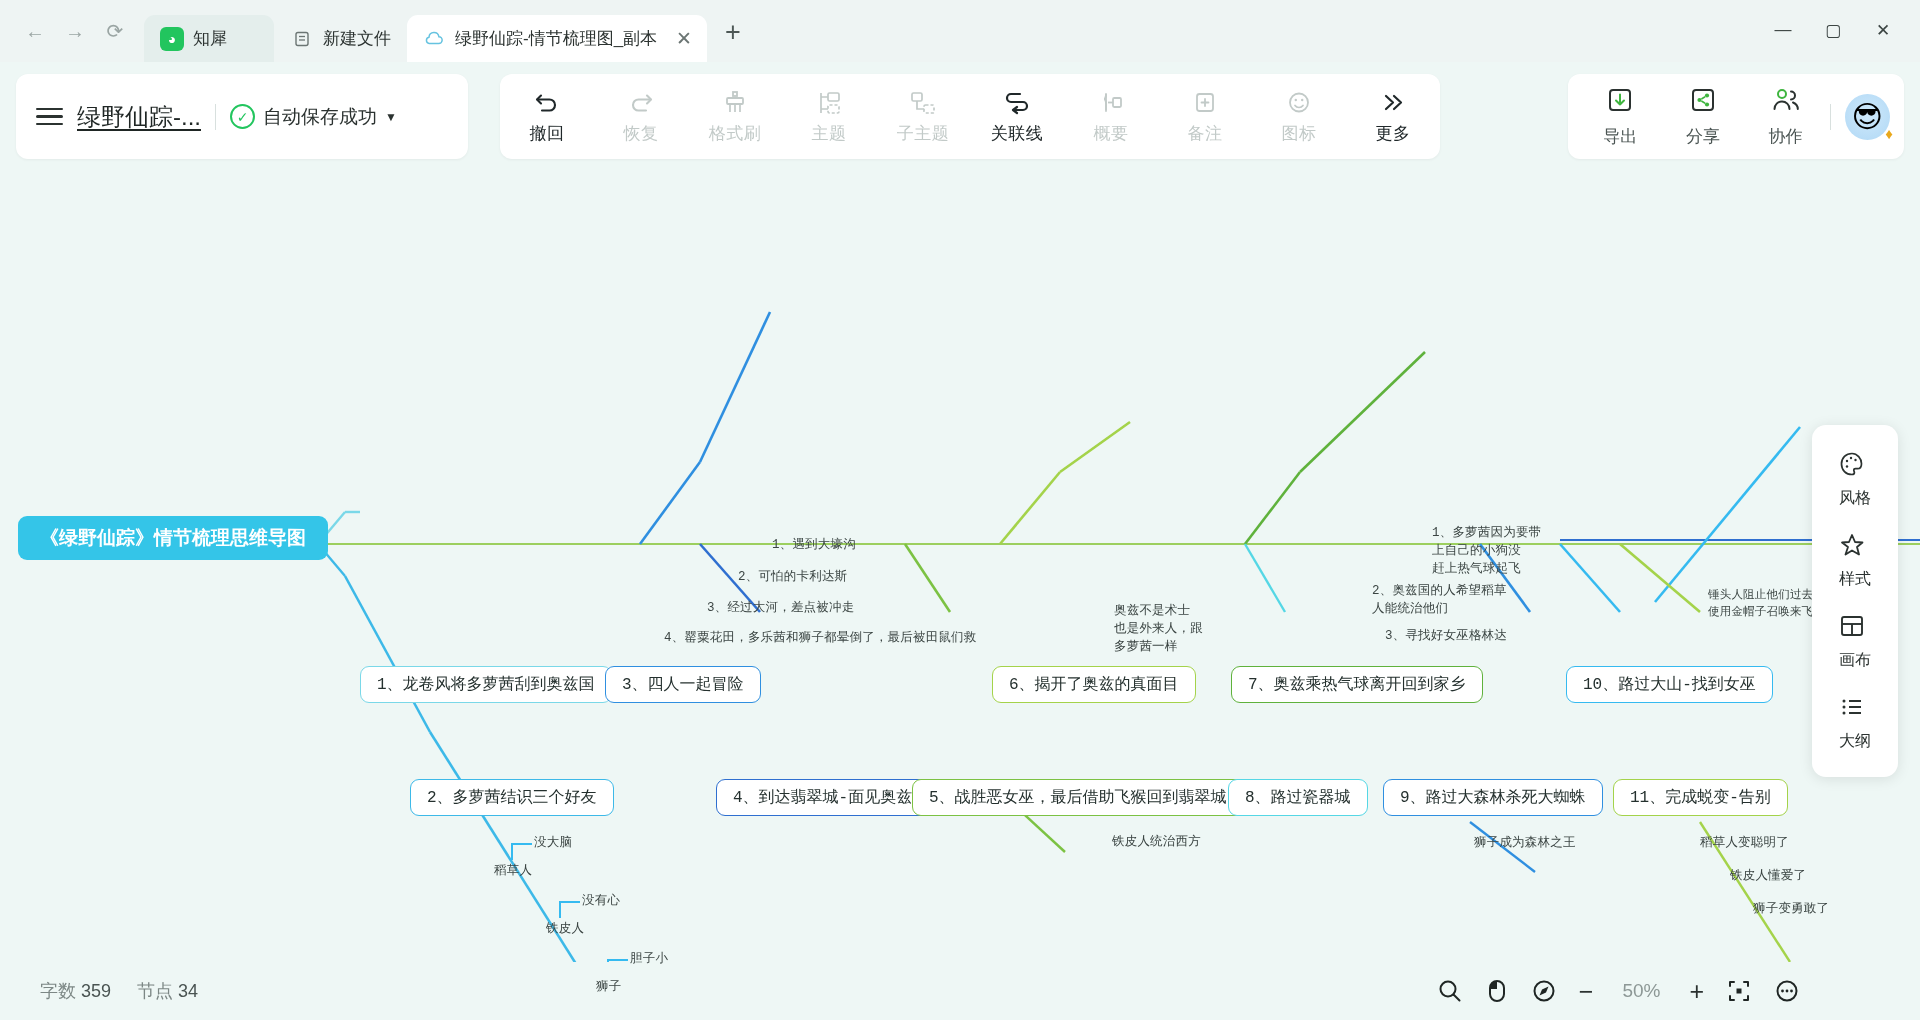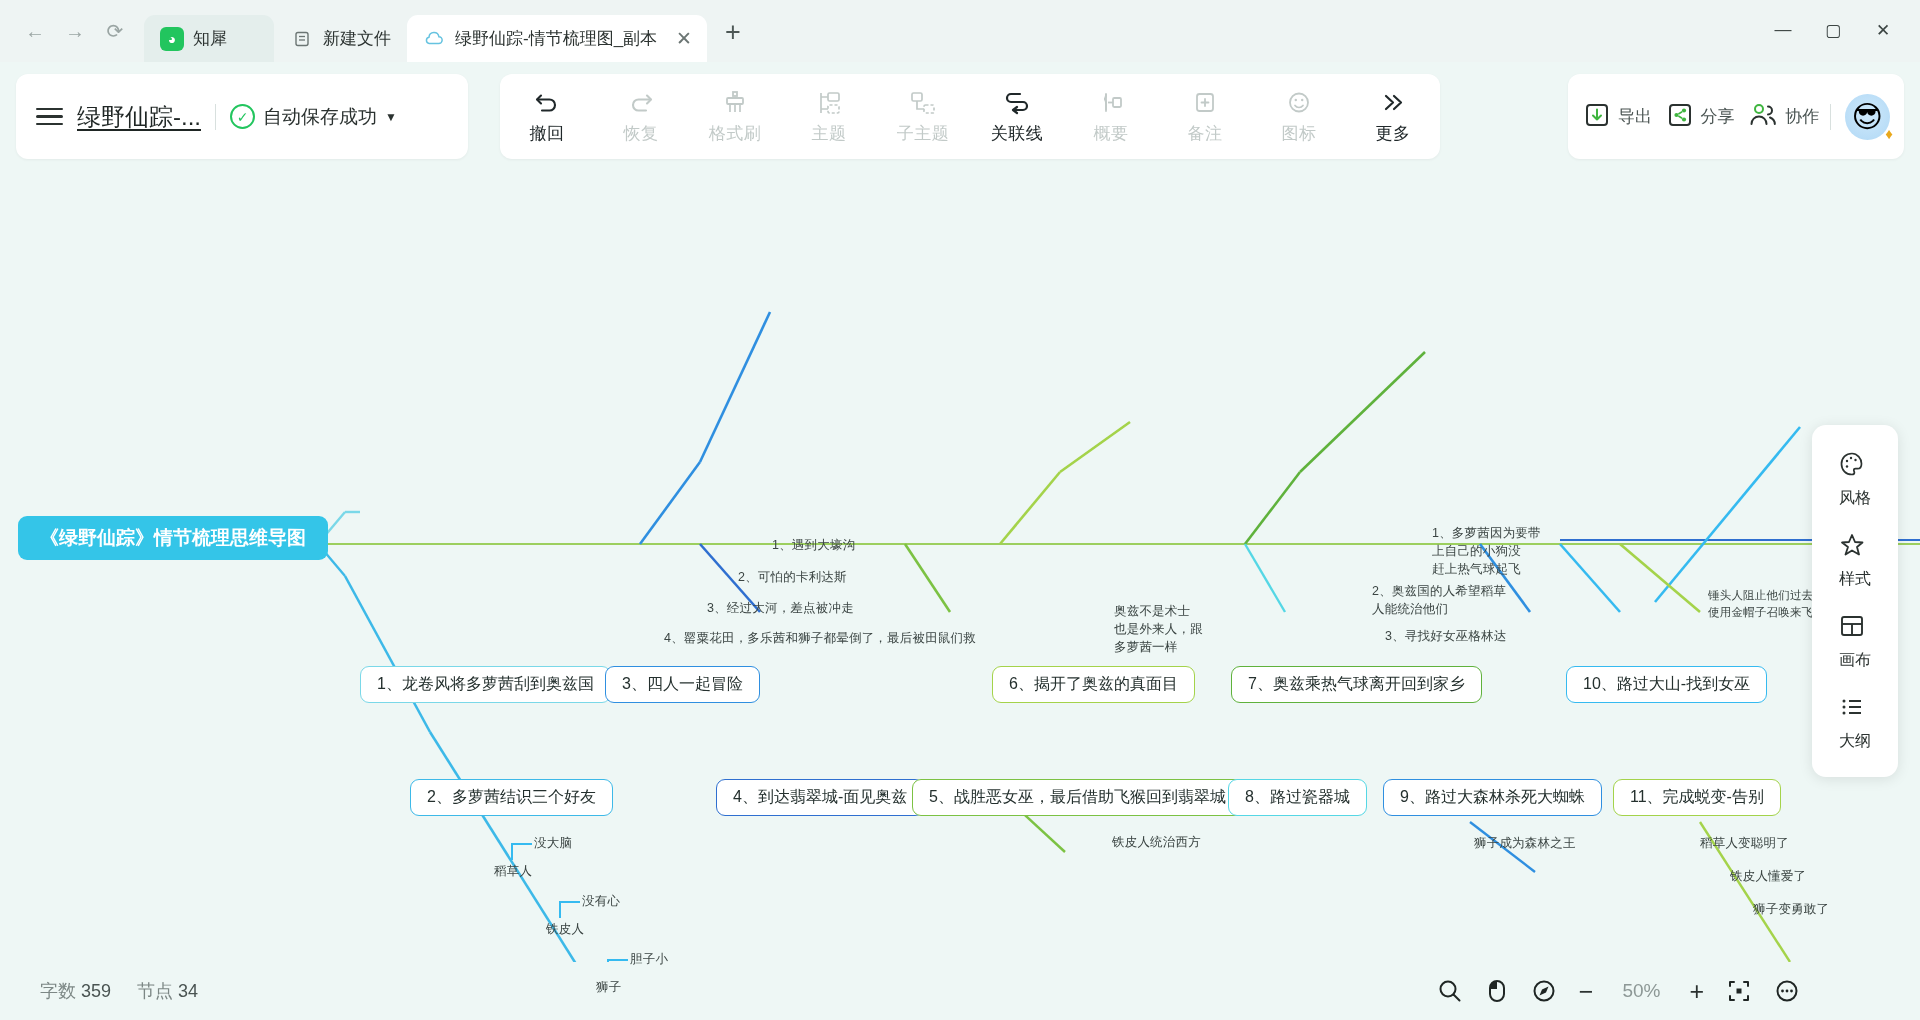--- a/index.html
+++ b/index.html
@@ -83,35 +83,35 @@
   .tool.enabled { color: #20282a; }
   .tool .ticon { height: 30px; display: flex; align-items: center; justify-content: center; }
   .tool .tlabel { font-size: 17px; letter-spacing: .5px; }
 
   .right-card {
     position: absolute; left: 1568px; top: 12px; width: 336px; height: 85px;
     background: #fff; border-radius: 12px;
     display: flex; align-items: center; padding: 0 14px; gap: 6px;
     box-shadow: 0 1px 3px rgba(0,0,0,.05);
   }
-  .rtool { display: flex; flex-direction: row; align-items: center; gap: 6px; width: 78px; }
+  .rtool { display: flex; flex-direction: column; align-items: center; gap: 6px; width: 78px; }
   .rtool .tlabel { font-size: 17px; color: #4a5452; }
   .avatar {
     width: 46px; height: 46px; border-radius: 50%;
     background: radial-gradient(circle at 50% 45%, #cfe9fb 0%, #b9ddf7 70%, #a7d3f3 100%);
     display: flex; align-items: center; justify-content: center;
     font-size: 30px; margin-left: 8px; position: relative;
   }
   .avatar .crown {
     position: absolute; right: -3px; bottom: -2px; font-size: 15px;
     color: #e9a81c;
   }
 
   
-  .canvas { position: absolute; top: 172px; left: 0; width: 1920px; height: 790px; }
+  .canvas { position: absolute; top: 172px; left: 0; width: 1920px; height: 790px; font-family: Liberation Mono, monospace; }
   #map-svg { position: absolute; inset: 0; }
 
   .node {
     position: absolute; background: #fff; border-radius: 9px;
     display: flex; align-items: center; justify-content: center;
     font-size: 16px; color: #24302e; white-space: nowrap;
     padding: 0 16px; height: 37px; border: 1.6px solid #8fd3ef;
   }
   .root-node {
     position: absolute; background: #34c5e8; border-radius: 9px;

